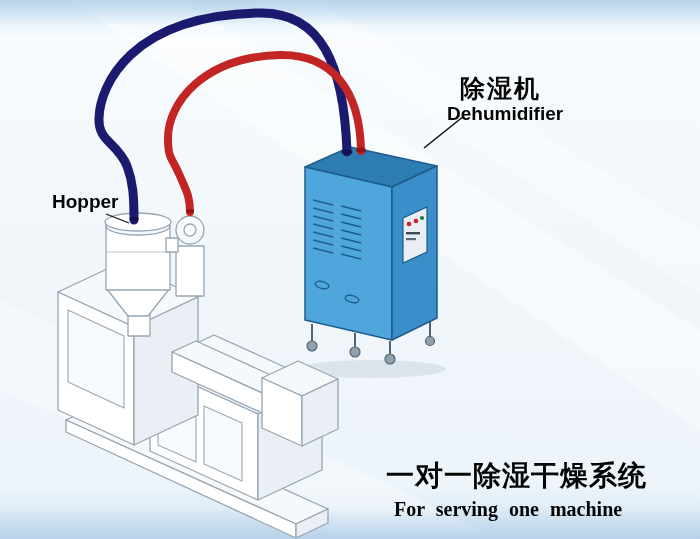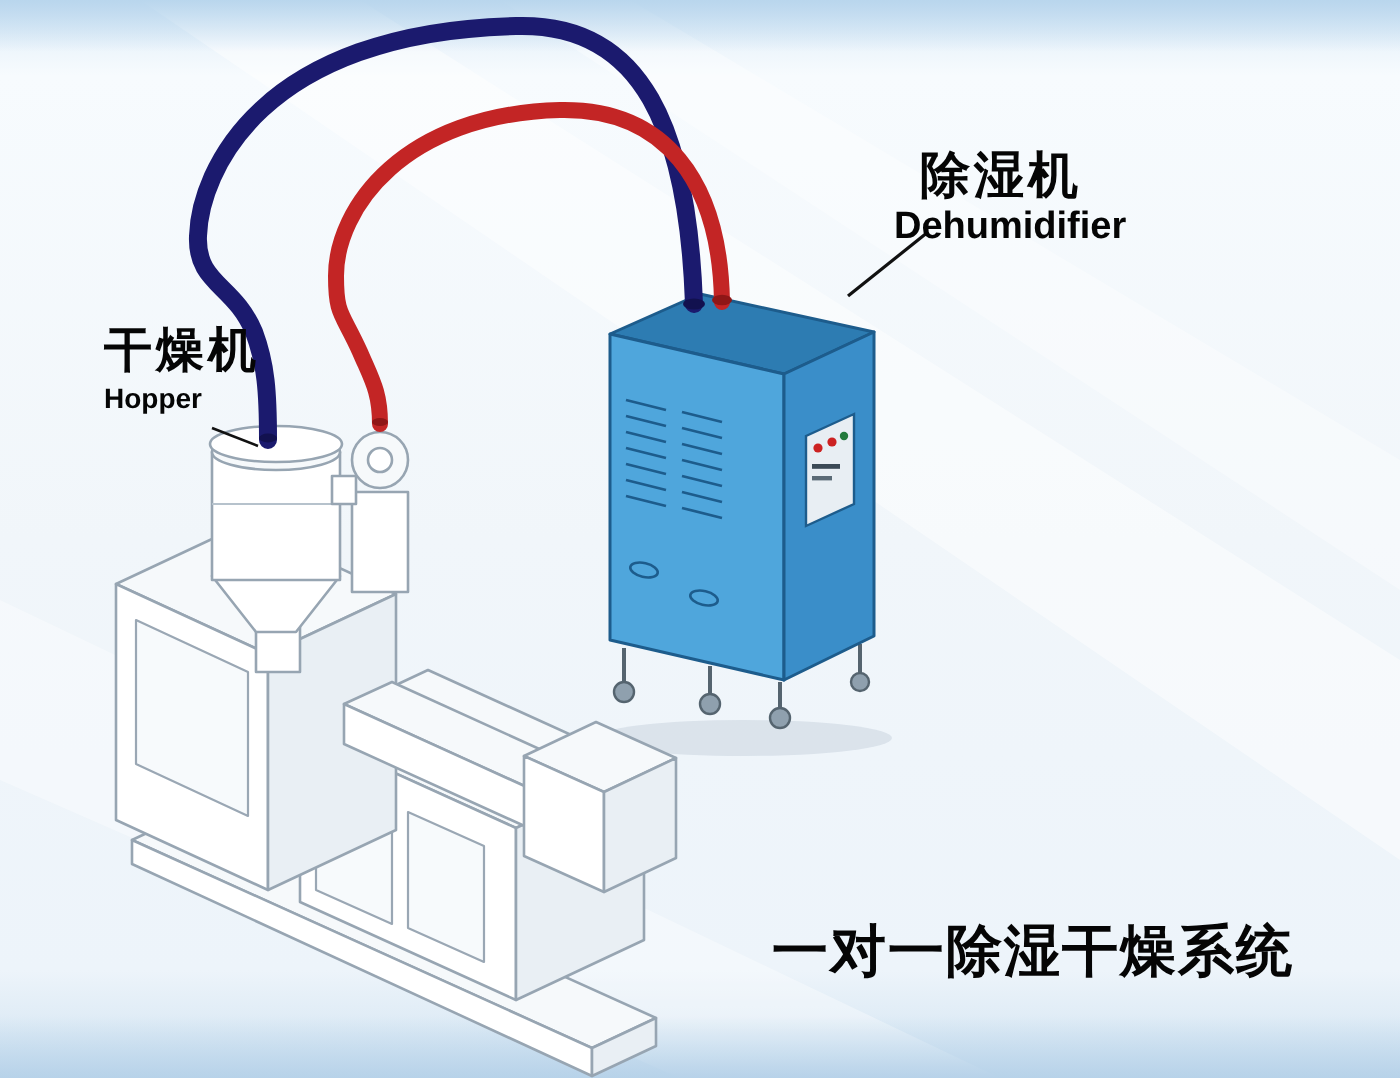--- a/index.html
+++ b/index.html
@@ -12,21 +12,21 @@
   }
   .scene svg{position:absolute;left:0;top:0;}
   .lbl{
     position:absolute;
     font-weight:bold;
     color:#050505;
     line-height:1;
     white-space:nowrap;
   }
   .lbl-cn-hopper{left:52px;top:164px;font-size:24px;letter-spacing:2px;}
-  .lbl-en-hopper{left:52px;top:192px;font-size:14px;text-align:right;}
+  .lbl-en-hopper{left:52px;top:192px;font-size:19px;text-align:right;}
   .lbl-cn-dehum{left:460px;top:76px;font-size:25px;letter-spacing:2px;}
   .lbl-en-dehum{left:447px;top:104px;font-size:19px;}
   .cap-cn{left:386px;top:462px;font-size:28px;letter-spacing:1px;}
   .cap-en{left:394px;top:499px;font-size:20px;word-spacing:6px;font-family:"Liberation Serif","DejaVu Serif",serif;}
   .face-w{fill:#ffffff;stroke:#97a5b2;stroke-width:1.3;stroke-linejoin:round;}
   .face-l{fill:#e9eff4;stroke:#97a5b2;stroke-width:1.3;stroke-linejoin:round;}
   .face-t{fill:#f6f9fb;stroke:#97a5b2;stroke-width:1.3;stroke-linejoin:round;}
   .panel{fill:#f7fafc;stroke:#9aa7b4;stroke-width:1.1;stroke-linejoin:round;}
   .vent{stroke:#1d5c8c;stroke-width:1.4;}
   .blueface{stroke:#1d5c8c;stroke-width:1.5;stroke-linejoin:round;}
@@ -157,19 +157,19 @@
     <ellipse cx="347" cy="152" rx="5.5" ry="2.8" fill="#12114f"></ellipse>
     <ellipse cx="361" cy="150" rx="5" ry="2.6" fill="#8f1616"></ellipse>
     <ellipse cx="134" cy="219" rx="4.5" ry="2.2" fill="#12114f"></ellipse>
     <ellipse cx="190" cy="211" rx="4" ry="2" fill="#8f1616"></ellipse>
   </g>
 
   <line x1="464" y1="116" x2="424" y2="148" stroke="#111111" stroke-width="1.6"></line>
   <line x1="106" y1="214" x2="129" y2="223" stroke="#111111" stroke-width="1.3"></line>
 </svg>
 
-<div class="lbl lbl-cn-hopper">干燥机</div>
 <div class="lbl lbl-en-hopper">Hopper</div>
 <div class="lbl lbl-cn-dehum">除湿机</div>
 <div class="lbl cap-cn">一对一除湿干燥系统</div>
 <div class="lbl lbl-en-dehum">Dehumidifier</div>
+<div class="lbl cap-en">For serving one machine</div>
 
 </div>
 
 </body></html>

